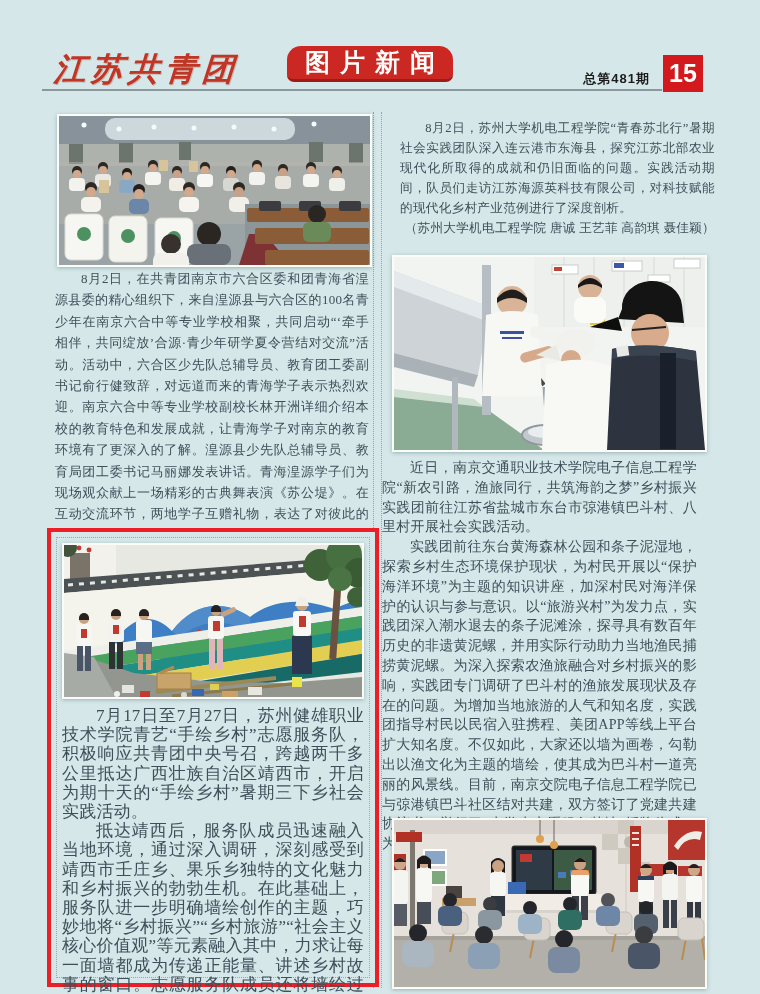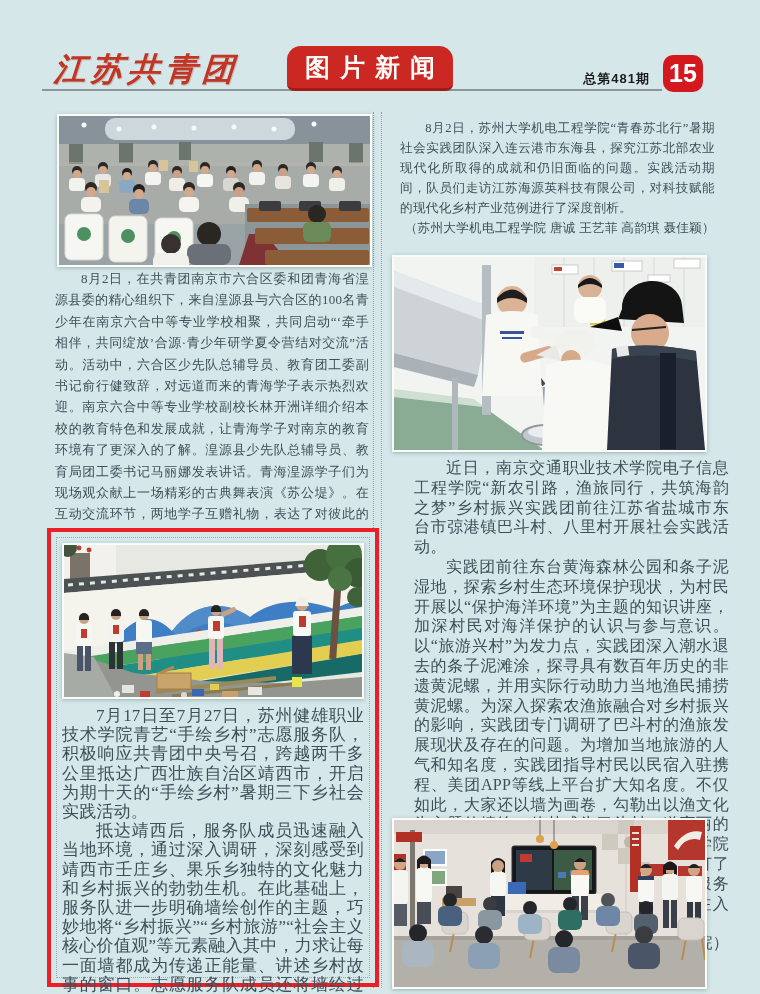--- a/index.html
+++ b/index.html
@@ -17,60 +17,60 @@
     position: absolute; left: 54px; top: 48px;
     font-size: 32px; font-weight: bold; font-style: italic;
     color: #c13524; letter-spacing: 5px; transform: skewX(-4deg);
     text-shadow: 1px 1px 0 rgba(150,40,20,.25);
   }
   .header-line {
     position: absolute; left: 42px; top: 89px;
     width: 620px; height: 2px; background: #8a989b;
   }
   .banner {
-    position: absolute; left: 287px; top: 46px; width: 166px; height: 45px;
+    position: absolute; left: 287px; top: 46px; width: 166px; height: 36px;
     background: #cb2824; border-radius: 14px 14px 7px 7px;
     border-bottom: 3px solid #9e1b18;
     display: flex; align-items: center; justify-content: center;
     font-family: "Liberation Sans", sans-serif;
     color: #fdfdfb; font-size: 25px; font-weight: bold;
     letter-spacing: 10px; text-indent: 10px;
   }
   .issue {
     position: absolute; right: 110px; top: 70px;
     font-family: "Liberation Sans", sans-serif;
     font-size: 13px; font-weight: bold; color: #1c1c1c; letter-spacing: 1px;
   }
   .pageno {
     position: absolute; left: 663px; top: 55px; width: 40px; height: 37px;
     background: #d4191e; color: #ffffff;
     font-family: "Liberation Sans", sans-serif;
     font-size: 25px; font-weight: bold;
-    display: flex; align-items: center; justify-content: center; border-radius: 10px;
+    display: flex; align-items: center; justify-content: center;
   }
   
   .v-dot { position: absolute; top: 112px; height: 876px; width: 0; border-left: 1px dotted #8fa6a8; }
   .v-dot.a { left: 373px; }
   .v-dot.b { left: 381px; }
   
   .photo {
     position: absolute; background: #cfd8d8;
     border: 2px solid #fbfbf8; box-shadow: 0 1px 4px rgba(50,80,85,.35);
   }
   .photo svg { display: block; }
   .ph1 { left: 57px;  top: 114px; width: 315px; height: 153px; }
   .ph3 { left: 392px; top: 255px; width: 315px; height: 197px; }
   .ph4 { left: 392px; top: 818px; width: 315px; height: 171px; }
   
   .article { position: absolute; color: #3d5059; text-align: justify; }
   .article p { text-indent: 2em; letter-spacing: .3px; }
   .article .byline { text-align: right; text-indent: 0; }
   .art-l1 { left: 55px;  top: 268px; width: 314px; font-size: 13px;   line-height: 21.4px; }
   .art-r1 { left: 400px; top: 118px; width: 315px; font-size: 12.6px; line-height: 20px; }
-  .art-r2 { left: 414px; top: 458px; width: 315px; font-size: 16px; line-height: 19.8px; }
+  .art-r2 { left: 382px; top: 458px; width: 315px; font-size: 14px; line-height: 19.8px; }
   
   .red-box {
     position: absolute; left: 47px; top: 528px; width: 332px; height: 459px;
     border: 4px solid #ec1f27; background: #d5e7e9;
   }
   .red-inner {
     margin: 5px; height: 441px;
     border: 1px dotted #93a9ab; padding: 5px;
   }
   .red-inner .photo2 {

